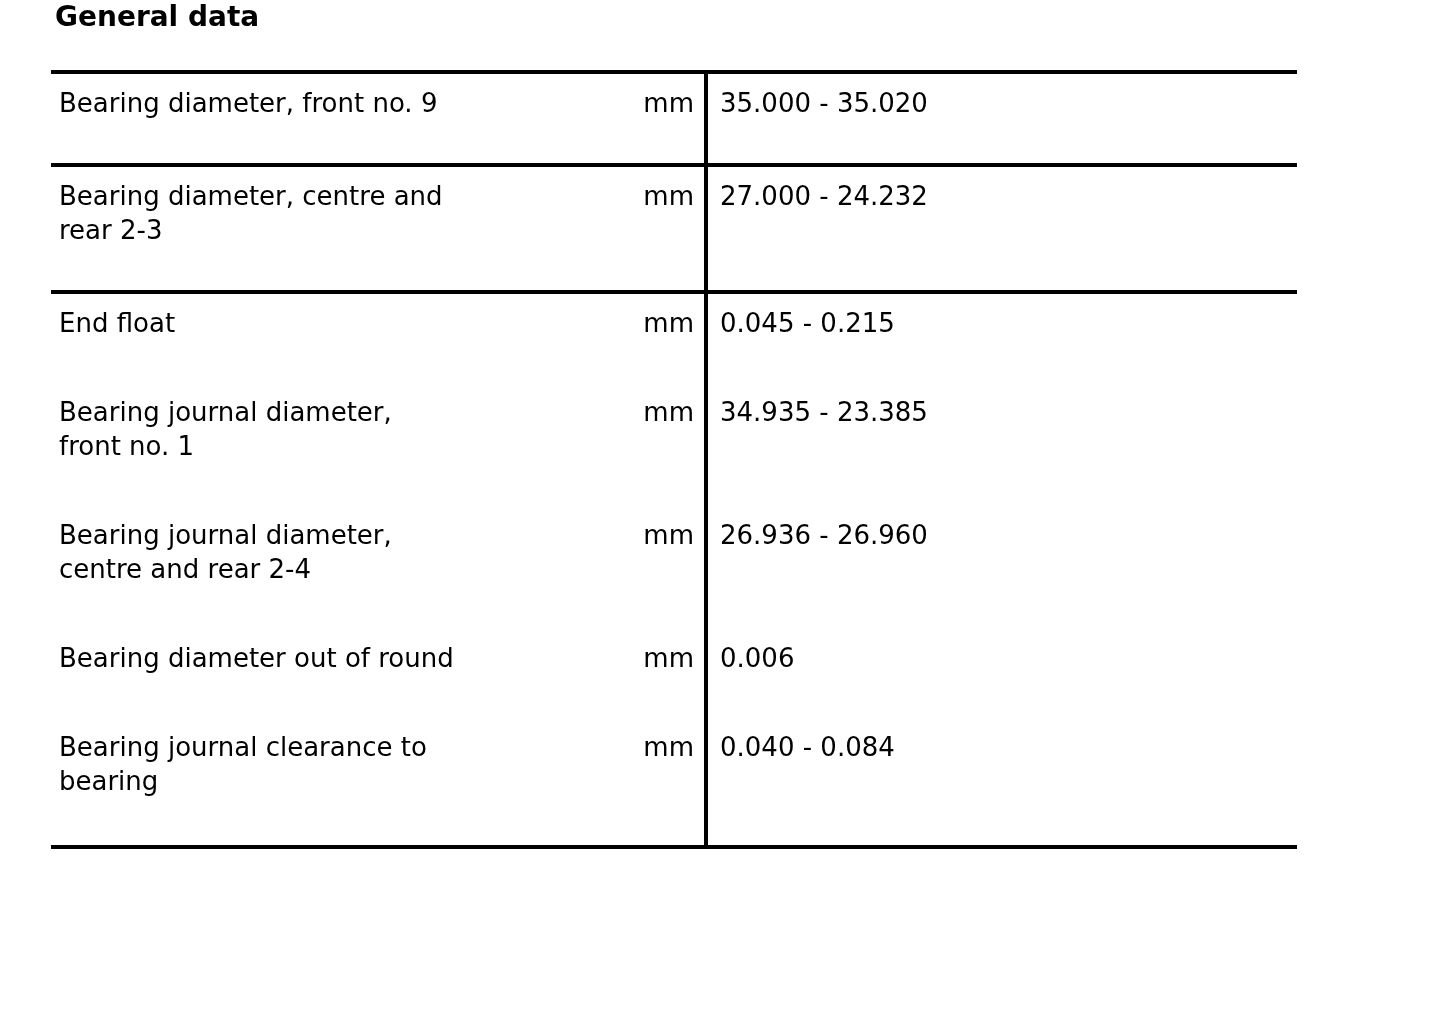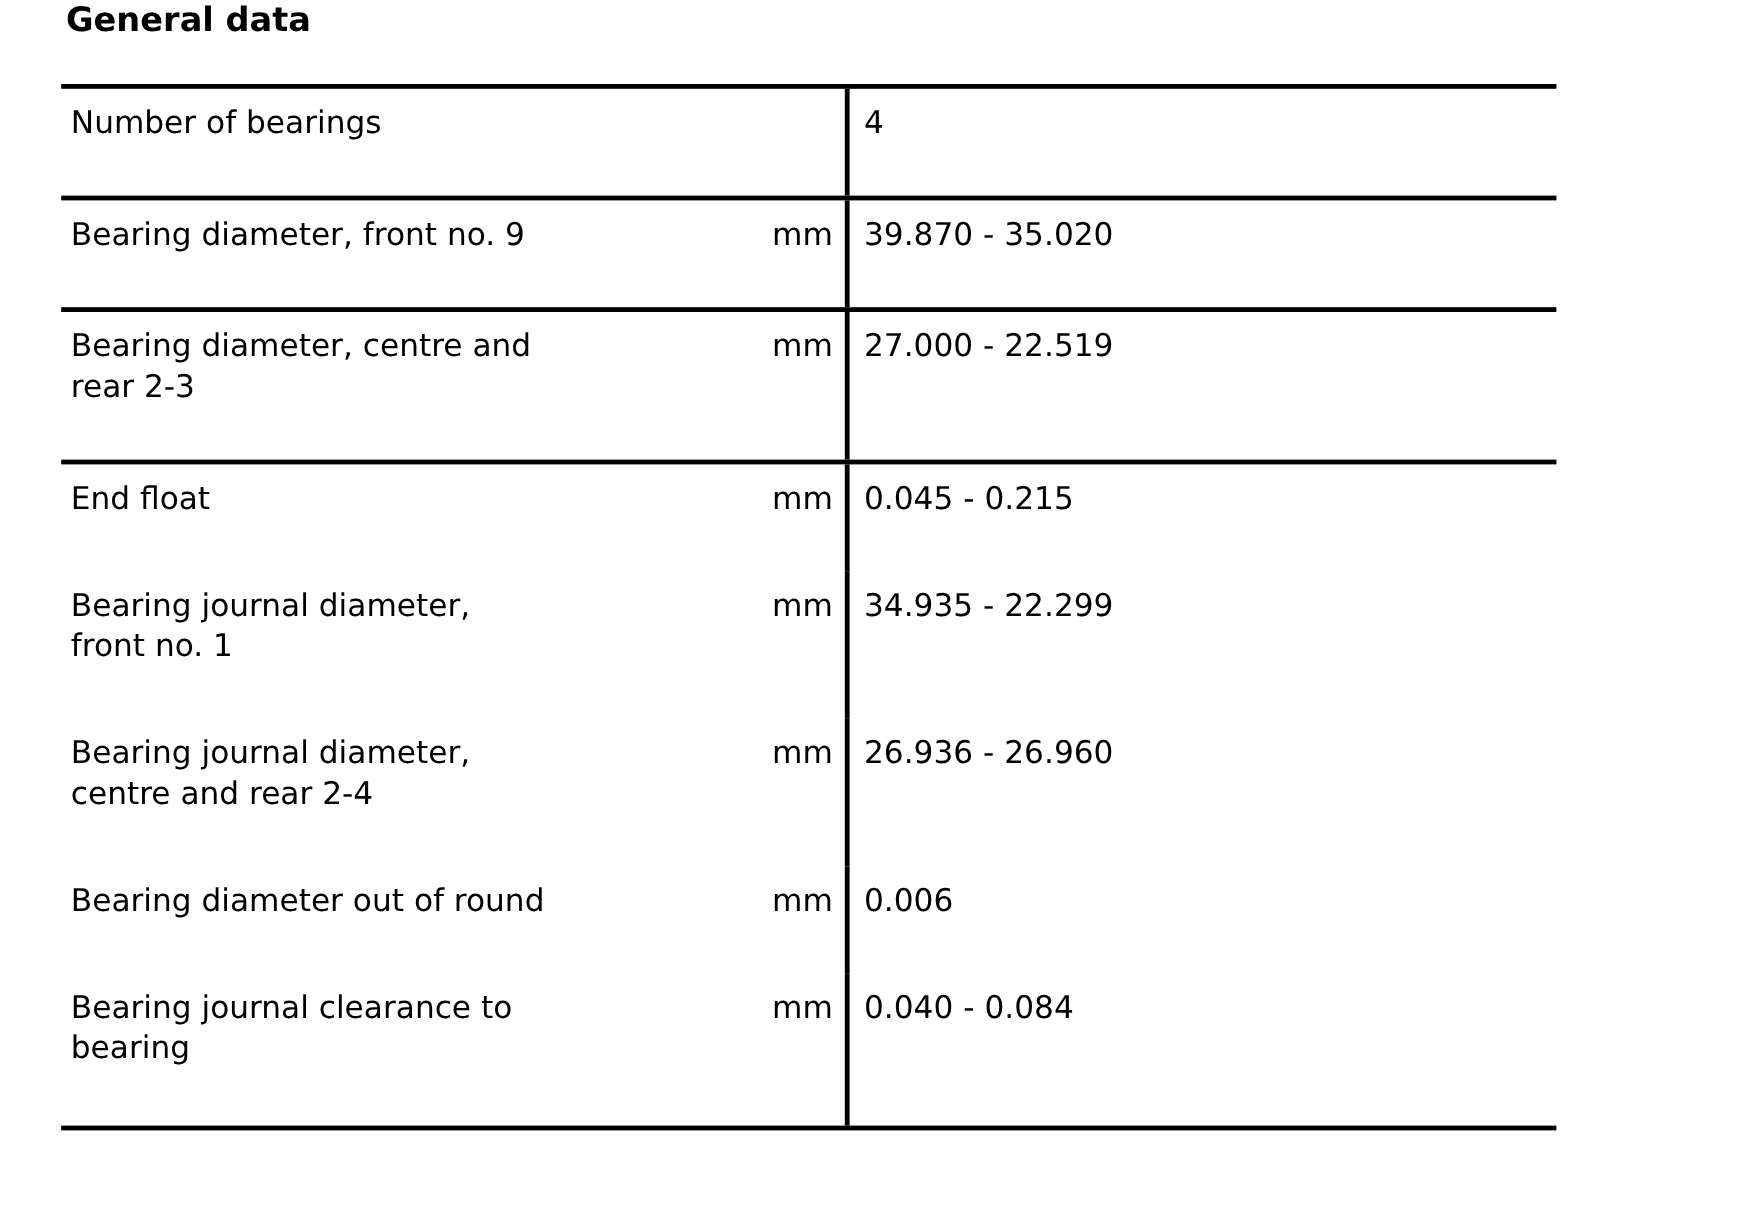--- a/index.html
+++ b/index.html
@@ -72,60 +72,53 @@
 </style>
 </head>
 <body>
 
 <div class="page">
 
   <div class="doc-title">General data</div>
 
   <div class="spec-table">
 
-    <div class="row sep">
-      <div class="cell-left">
-        <div class="cell-label">Number of bearings</div>
-        <div class="cell-unit"></div>
-      </div>
-      <div class="cell-right">4</div>
-    </div>
 
     <div class="row sep">
       <div class="cell-left">
         <div class="cell-label">Bearing diameter, front no. 9</div>
         <div class="cell-unit">mm</div>
       </div>
-      <div class="cell-right">39.870 - 35.020</div>
+      <div class="cell-right">35.000 - 35.020</div>
     </div>
 
     <div class="row sep">
       <div class="cell-left">
         <div class="cell-label">Bearing diameter, centre and
 rear 2-3</div>
         <div class="cell-unit">mm</div>
       </div>
-      <div class="cell-right">27.000 - 22.519</div>
+      <div class="cell-right">27.000 - 24.232</div>
     </div>
 
     <div class="row">
       <div class="cell-left">
         <div class="cell-label">End float</div>
         <div class="cell-unit">mm</div>
       </div>
       <div class="cell-right">0.045 - 0.215</div>
     </div>
 
     <div class="row">
       <div class="cell-left">
         <div class="cell-label">Bearing journal diameter,
 front no. 1</div>
         <div class="cell-unit">mm</div>
       </div>
-      <div class="cell-right">34.935 - 22.299</div>
+      <div class="cell-right">34.935 - 23.385</div>
     </div>
 
     <div class="row">
       <div class="cell-left">
         <div class="cell-label">Bearing journal diameter,
 centre and rear 2-4</div>
         <div class="cell-unit">mm</div>
       </div>
       <div class="cell-right">26.936 - 26.960</div>
     </div>

